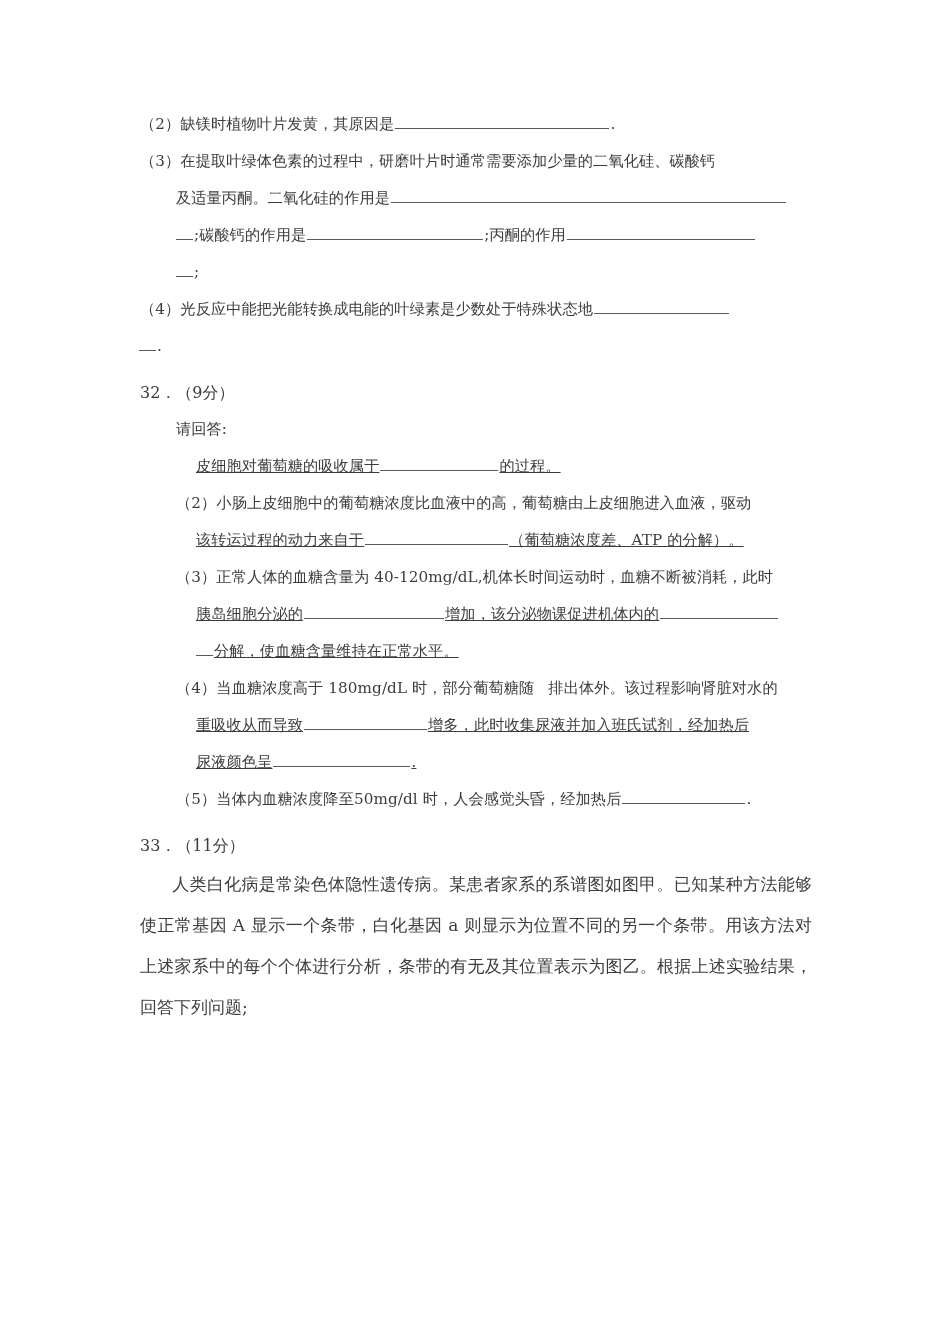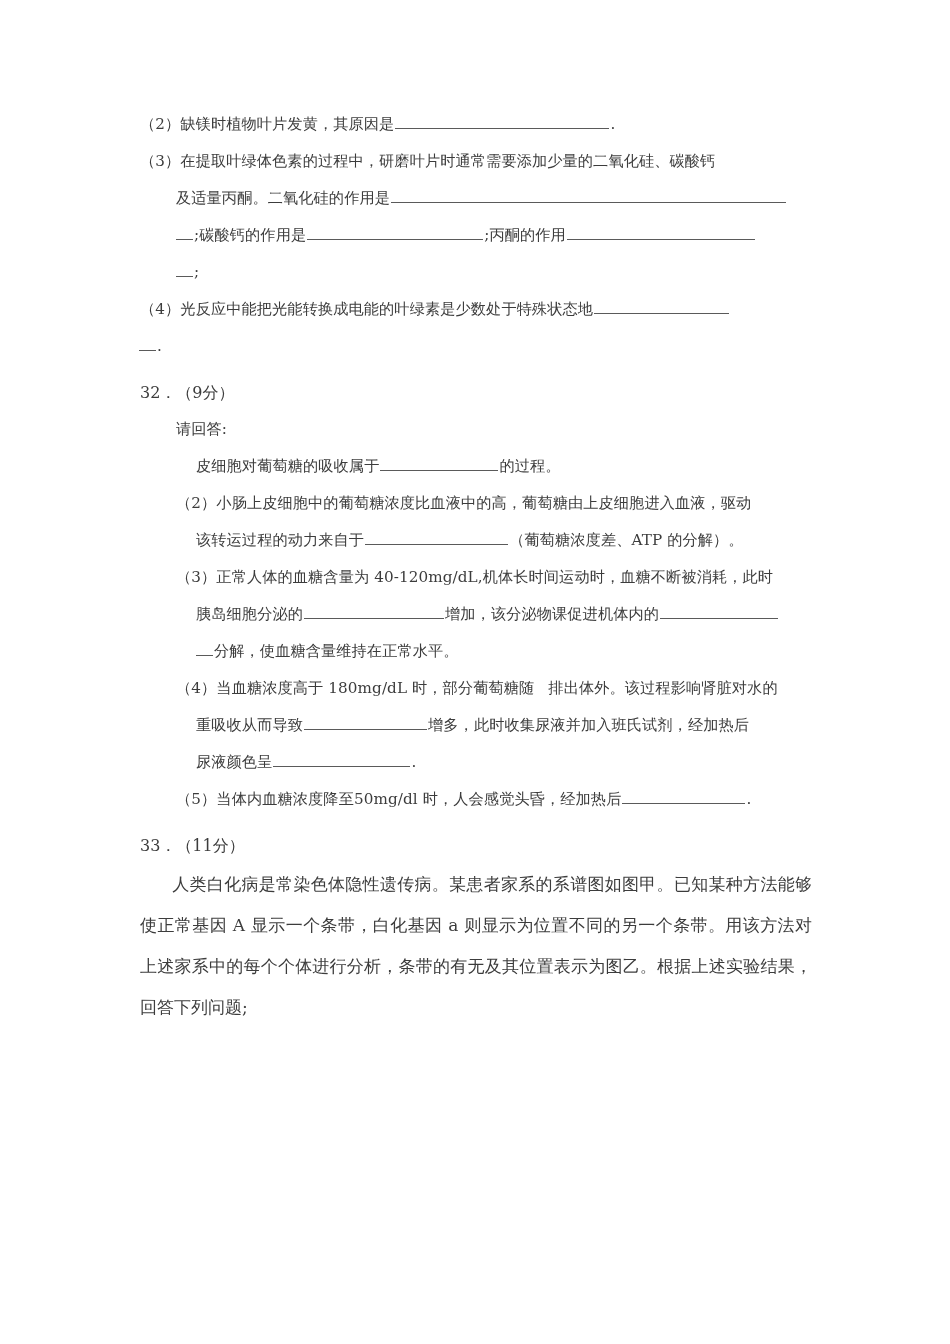--- a/index.html
+++ b/index.html
@@ -33,21 +33,21 @@
   .line {
     font-size: 15.2px;
     line-height: 37px;
     white-space: nowrap;
     letter-spacing: 0.1px;
   }
 
   
   .ind-0 { padding-left: 0px; }
   .ind-1 { padding-left: 36px; }   
-  .ind-2 { padding-left: 56px; }   
+  .ind-2 { padding-left: 56px; text-decoration: underline; }   
 
   
   .blank {
     display: inline-block;
     border-bottom: 1px solid #5a5a5a;
     vertical-align: baseline;
     height: 1.05em;
     margin: 0 1px;
   }
   .gap-blank {

